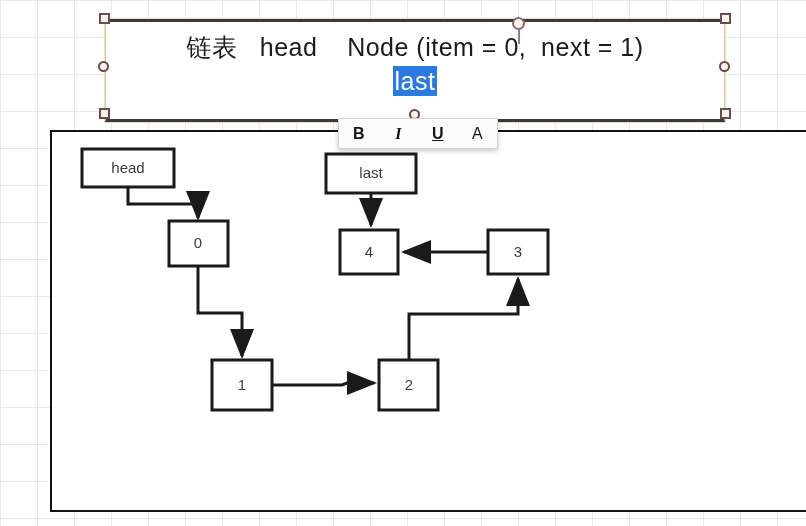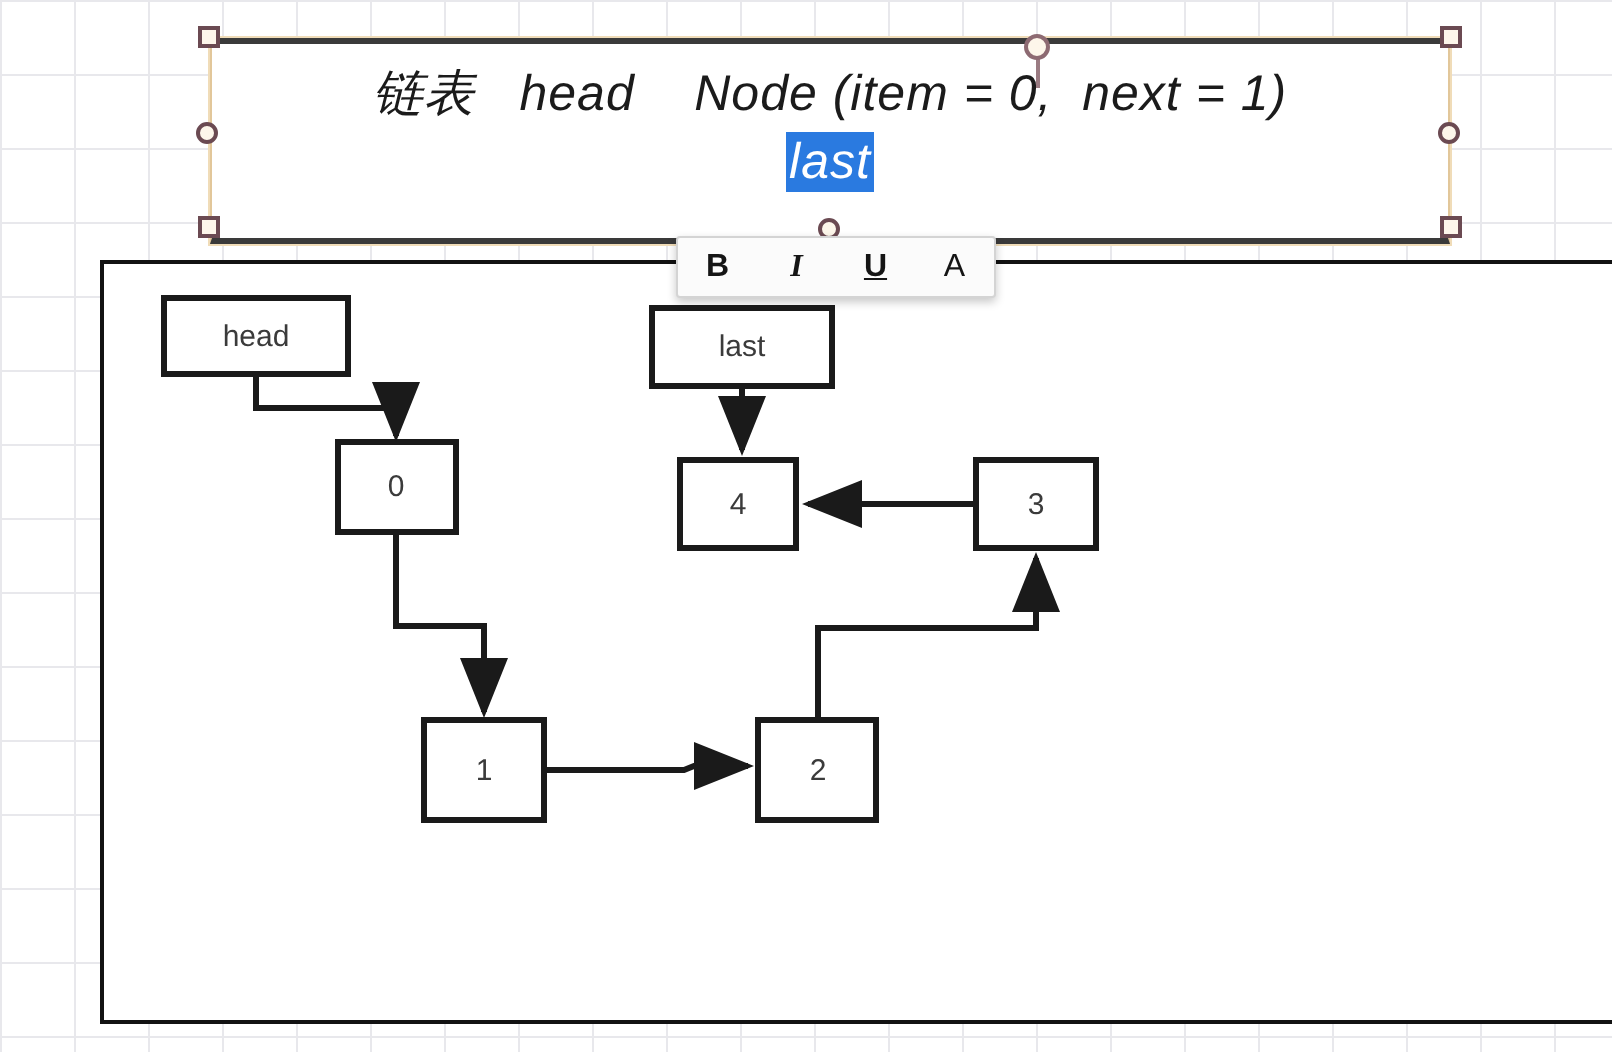--- a/index.html
+++ b/index.html
@@ -15,21 +15,21 @@
     background:
       repeating-linear-gradient(to right, #e8e8ec 0 1px, transparent 1px 37px),
       repeating-linear-gradient(to bottom, #e8e8ec 0 1px, transparent 1px 37px),
       #ffffff;
   }
 
   
   #textbox-wrap {
     position:absolute;
     left:105px; top:19px;
-    width:620px; height:103px;font-style:italic;
+    width:620px; height:103px;
   }
   #textbox {
     position:absolute; inset:0;
     background:#ffffff;
     border-top:3px solid #3a3a3a;
     border-bottom:3px solid #3a3a3a;
     border-left:1px solid #e2c79a;
     border-right:1px solid #e2c79a;
     outline:1px solid #f0dcb8;
   }

